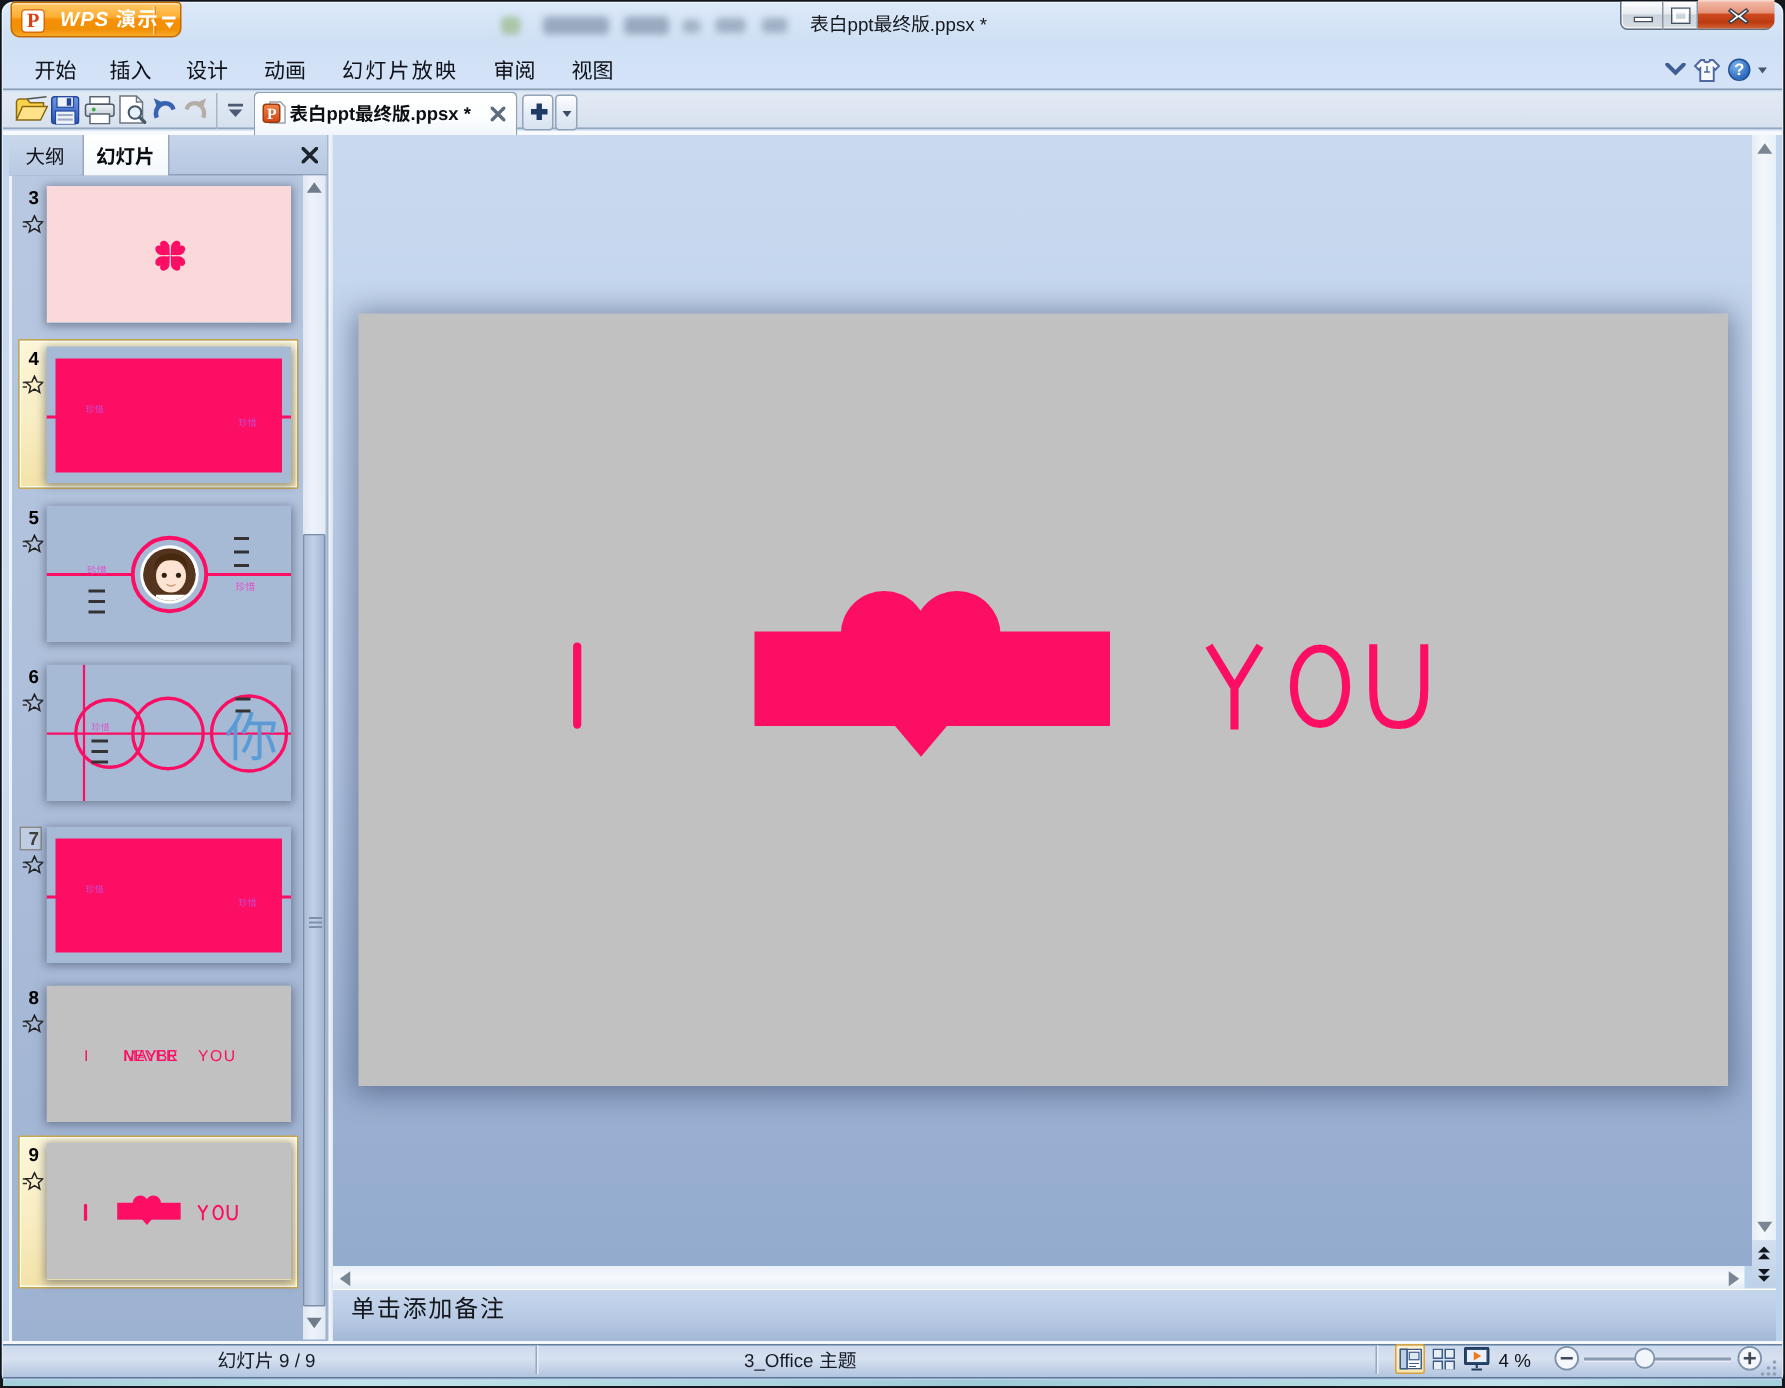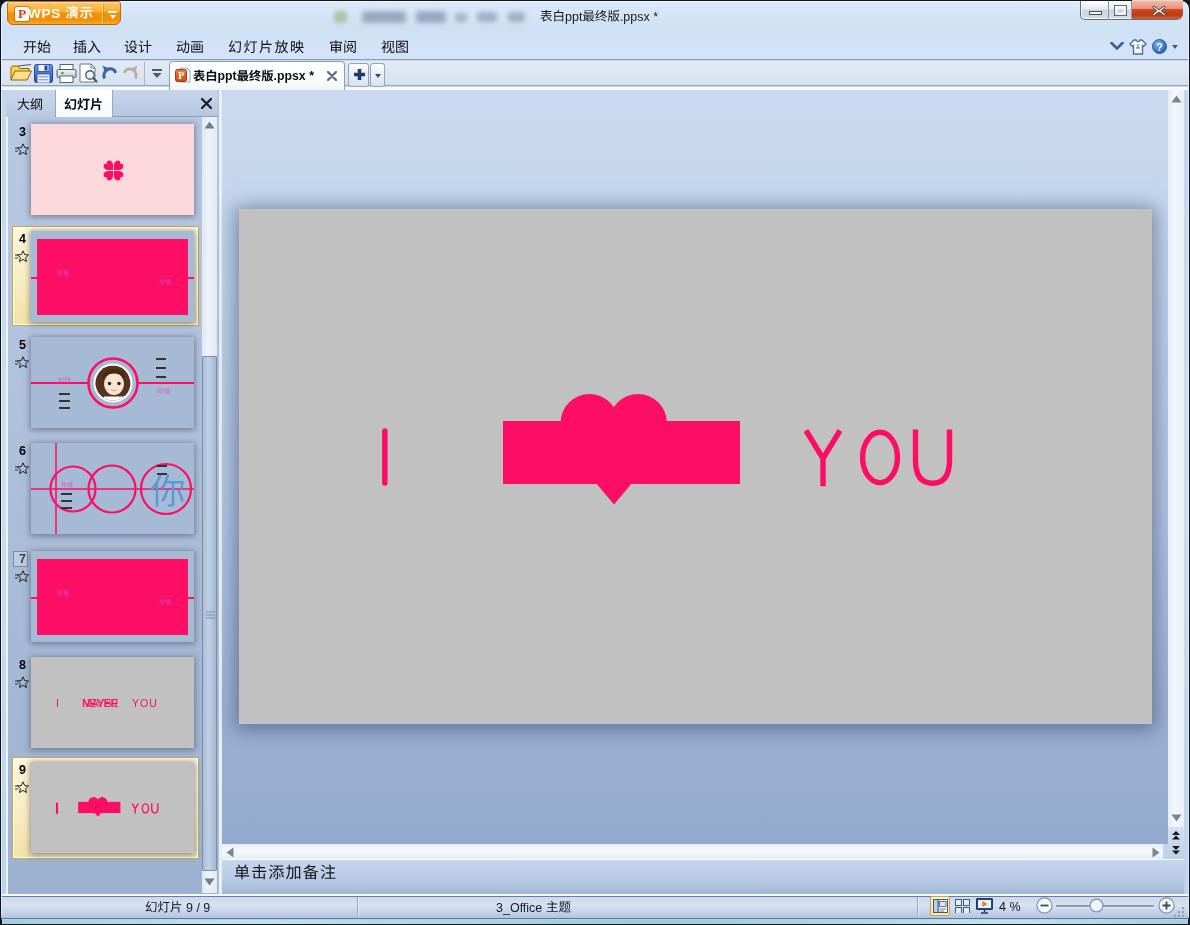--- a/index.html
+++ b/index.html
@@ -16,21 +16,21 @@
 background:linear-gradient(180deg,#ffc968 0%,#fdae33 42%,#f69007 50%,#f19006 80%,#f8a92a 100%);
 border:1px solid #c06a05;box-shadow:inset 0 1px 0 rgba(255,255,255,.45)">
 <div class="ab" style="left:7px;top:5px;width:14px;height:14px;background:#fff;border-radius:2px;box-shadow:0 0 0 1px rgba(190,80,10,.6)">
 <div class="ab" style="left:3px;top:-1px;width:10px;height:14px;color:#e03a10;font-weight:bold;font-size:13.5px;font-family:'Liberation Serif',serif">P</div>
         </div>
 <div class="ab" style="left:94px;top:2px;width:1px;height:19px;background:rgba(255,255,255,.55)"></div>
 <div class="ab" style="left:95px;top:2px;width:1px;height:19px;background:rgba(200,120,10,.55)"></div>
 <div class="ab" style="left:100px;top:8.5px;width:9px;height:2px;background:#fff"></div>
 <div class="ab" style="left:101.5px;top:12.5px;width:0;height:0;border-left:3px solid transparent;border-right:3px solid transparent;border-top:4px solid #fff"></div>
 </div>
-      <div style="position:absolute;left:28px;top:4px;">
+      <div style="position:absolute;left:40px;top:4px;font-style:italic;">
         <svg width="67" height="20" style="display:block;overflow:visible" fill="#ffffff">
           <text x="0.0" y="13.5" font-family="Liberation Sans" font-size="13.5" font-weight="bold" fill="#ffffff" letter-spacing="0.7">WPS </text>
           <use href="#g0" transform="translate(37.3,13.5) scale(0.013500,-0.013500)"></use>
           <use href="#g1" transform="translate(51.5,13.5) scale(0.013500,-0.013500)"></use>
         </svg>
       </div>
       <div class="ab" style="left:334px;top:11px;width:13px;height:12px;background:#9dbb8f;filter:blur(2.2px);opacity:.75;border-radius:3px"></div>
       <div class="ab" style="left:362px;top:11px;width:44px;height:12px;background:#8496ad;filter:blur(2.6px);opacity:.75;border-radius:3px"></div>
       <div class="ab" style="left:416px;top:11px;width:30px;height:12px;background:#8496ad;filter:blur(2.6px);opacity:.75;border-radius:3px"></div>
       <div class="ab" style="left:455px;top:13px;width:12px;height:9px;background:#93a3b8;filter:blur(2.4px);opacity:.75;border-radius:3px"></div>

